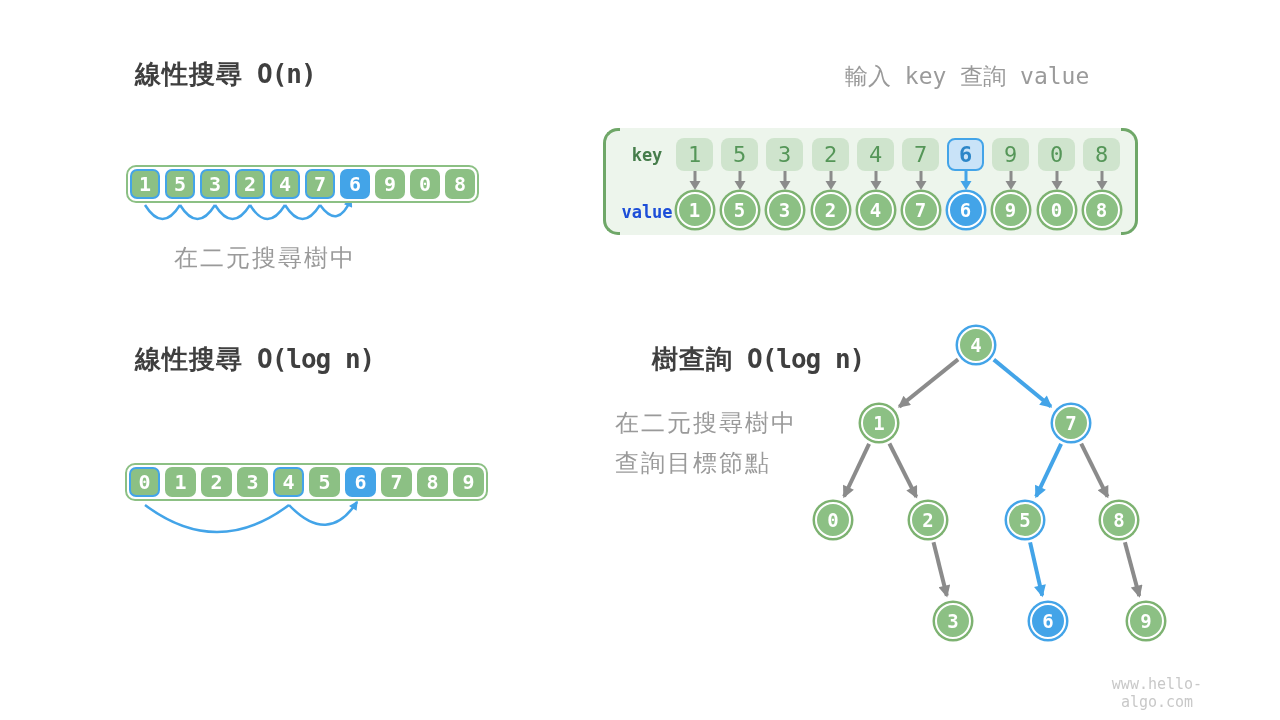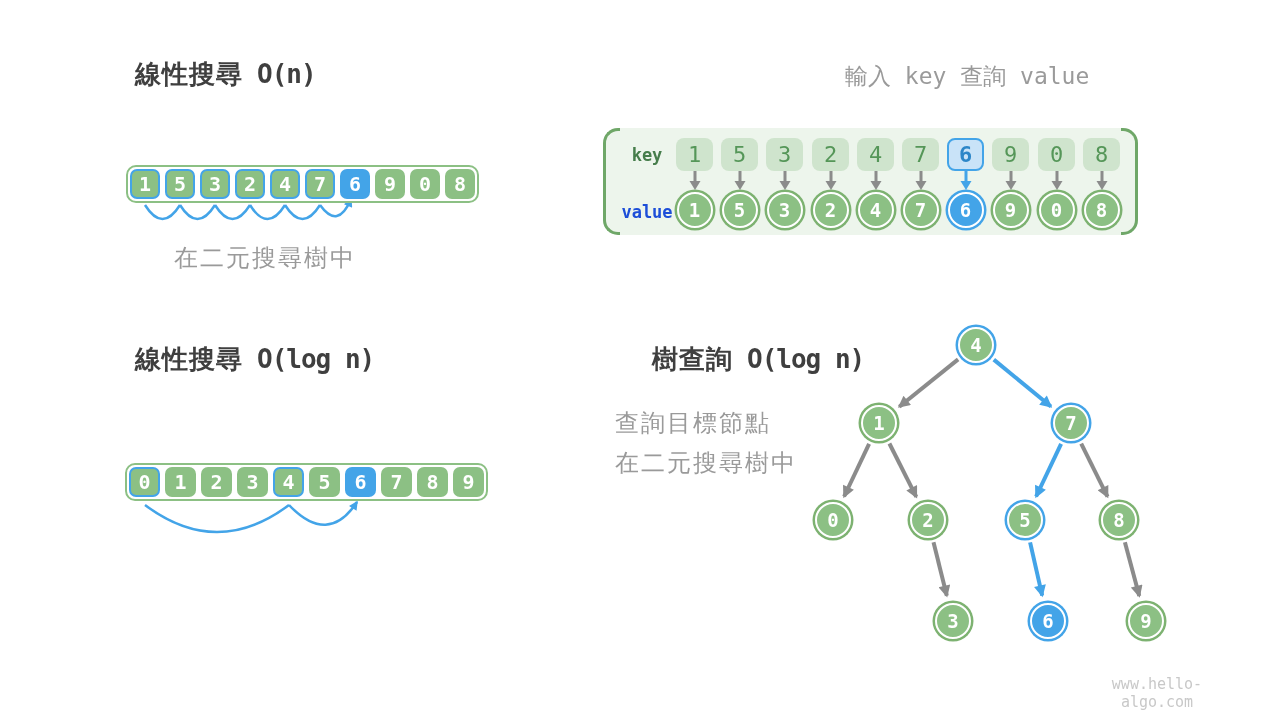--- a/index.html
+++ b/index.html
@@ -244,22 +244,22 @@
       <div class="cell w31 target">6</div>
       <div class="cell w31">7</div>
       <div class="cell w31">8</div>
       <div class="cell w31">9</div>
     </div>
 
   <div class="panel-title" style="left:652px; top:342px;">
     <span>樹查詢</span><span class="complexity">O(log n)</span>
   </div>
   <div class="tree-desc" style="left:615px; top:403px;">
+    <div>在二元搜尋樹中</div>
     <div>查詢目標節點</div>
-    <div>在二元搜尋樹中</div>
   </div>
 
   <div class="watermark">www.hello-algo.com</div>
 <div class="tnode path" style="left: 958px; top: 327px;">4</div>
     <div class="tnode" style="left: 861px; top: 405px;">1</div>
     <div class="tnode path" style="left: 1053px; top: 405px;">7</div>
     <div class="tnode" style="left: 815px; top: 502px;">0</div>
     <div class="tnode" style="left: 910px; top: 502px;">2</div>
     <div class="tnode path" style="left: 1007px; top: 502px;">5</div>
     <div class="tnode" style="left: 1101px; top: 502px;">8</div>

